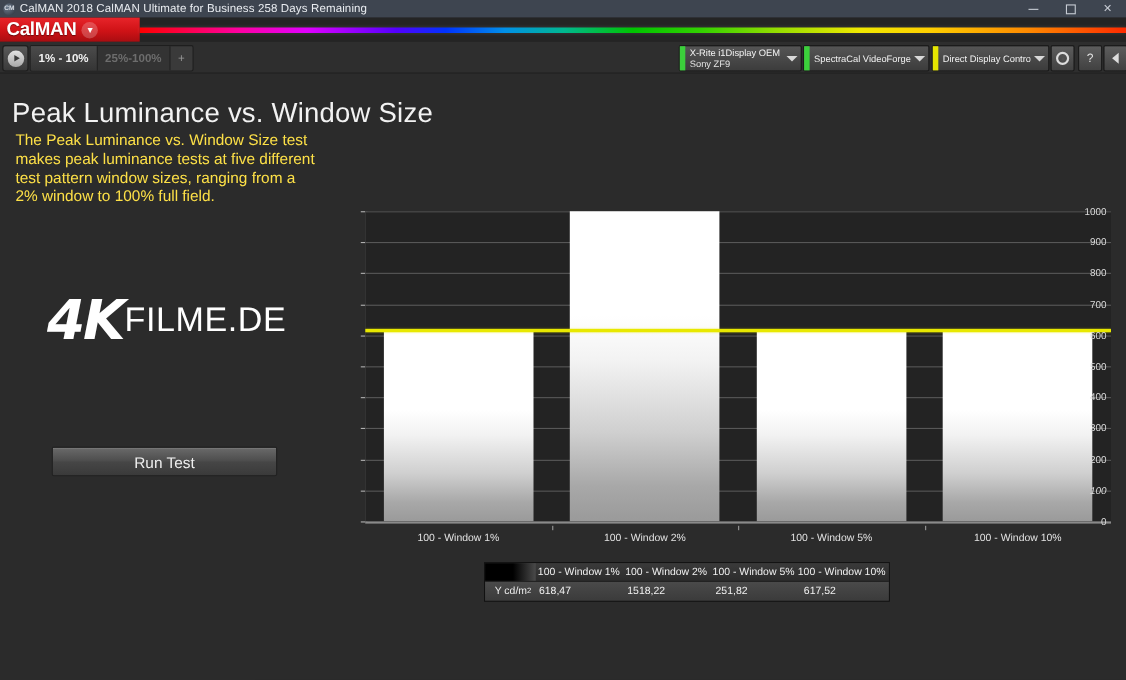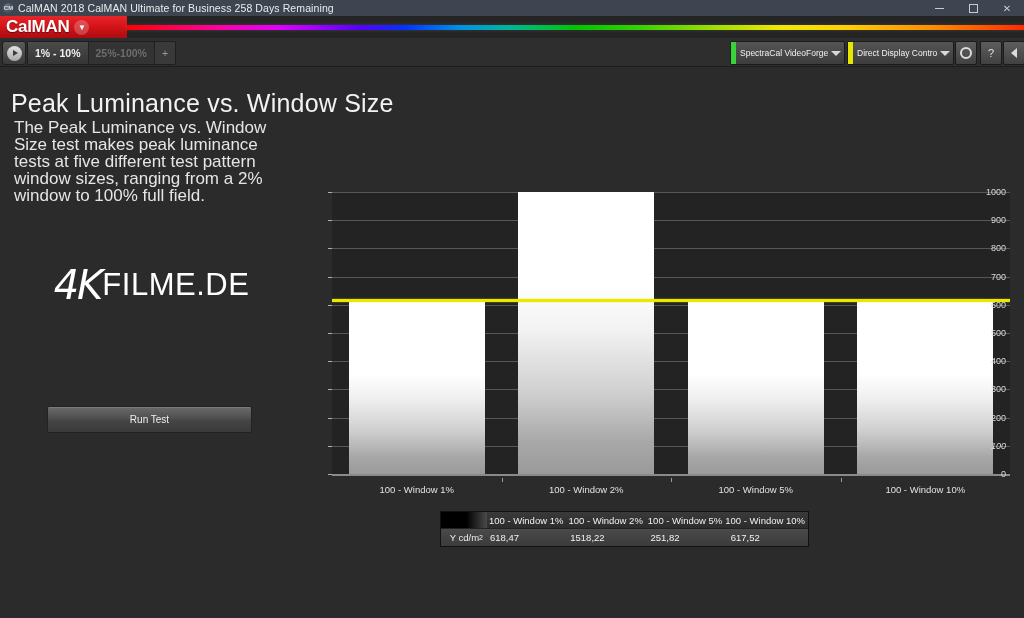--- a/index.html
+++ b/index.html
@@ -131,41 +131,41 @@
   }
 
   
   .page{position:absolute;left:0;top:67px;width:1024px;height:551px;background:#2b2b2b;}
   .page-title{
     position:absolute;left:11px;top:10px;font-size:25px;color:#f2f2f2;font-weight:normal;
     letter-spacing:.2px;
     margin-top:12px;
   }
   .desc{
-    position:absolute;left:14px;top:52px;width:275px;font-size:17px;line-height:17px;
-    color:#e5e5e5;
+    position:absolute;left:14px;top:52px;width:275px;font-size:14px;line-height:17px;
+    color:#fde047;
   }
   .watermark{
     position:absolute;left:14px;top:195px;width:275px;text-align:center;
     display:flex;align-items:center;justify-content:center;
   }
   .wm-4k{
-    font-size:40px;font-weight:normal;color:#fff;font-style:italic;letter-spacing:-2px;
+    font-size:50px;font-weight:bold;color:#fff;font-style:italic;letter-spacing:-2px;
     font-family:"DejaVu Sans",sans-serif;
   }
   .wm-rest{
     font-size:31px;color:#fff;letter-spacing:.5px;font-family:"Liberation Sans",sans-serif;
     margin-left:1px;
   }
   .run-test{
     position:absolute;left:47px;top:339px;width:203px;height:25px;
     background:linear-gradient(180deg,#6a6a6a 0%,#4d4d4d 48%,#464646 52%,#3a3a3a 100%);
     border:1px solid #222;border-radius:2px;
     display:flex;align-items:center;justify-content:center;
-    font-size:10px;color:#efefef;
+    font-size:14px;color:#efefef;
     box-shadow:inset 0 1px 0 rgba(255,255,255,.12);
   }
 
   
   .chart-wrap{position:absolute;left:310px;top:55px;width:700px;height:360px;}
   .plot{
     position:absolute;left:22px;top:70px;width:678px;height:282px;
     background:#232323;overflow:hidden;
   }
   .gridline{position:absolute;left:0;width:100%;height:1px;background:#6a6a6a;opacity:.75;}
@@ -253,20 +253,30 @@
         <div class="play-tri"></div>
       </div>
   </div>
 
   <div class="tabs">
     <div class="tab active">1% - 10%</div>
     <div class="tab dim">25%-100%</div>
     <div class="tab plus">+</div>
   </div>
 
+  <div class="dropdown" style="left:617px;width:110px;">
+    <div class="dd-led"></div>
+    <div class="dd-txt">
+      <div class="dd-l1">X-Rite i1Display OEM</div>
+      <div class="dd-l2">Sony ZF9</div>
+    </div>
+    <div class="dd-arrow">
+        <div class="caret-d"></div>
+      </div>
+  </div>
 
   <div class="dropdown" style="left:730px;width:113px;">
     <div class="dd-led"></div>
     <div class="dd-txt">
       <div class="dd-l1">SpectraCal VideoForge Pro</div>
     </div>
     <div class="dd-arrow">
         <div class="caret-d"></div>
       </div>
   </div>

